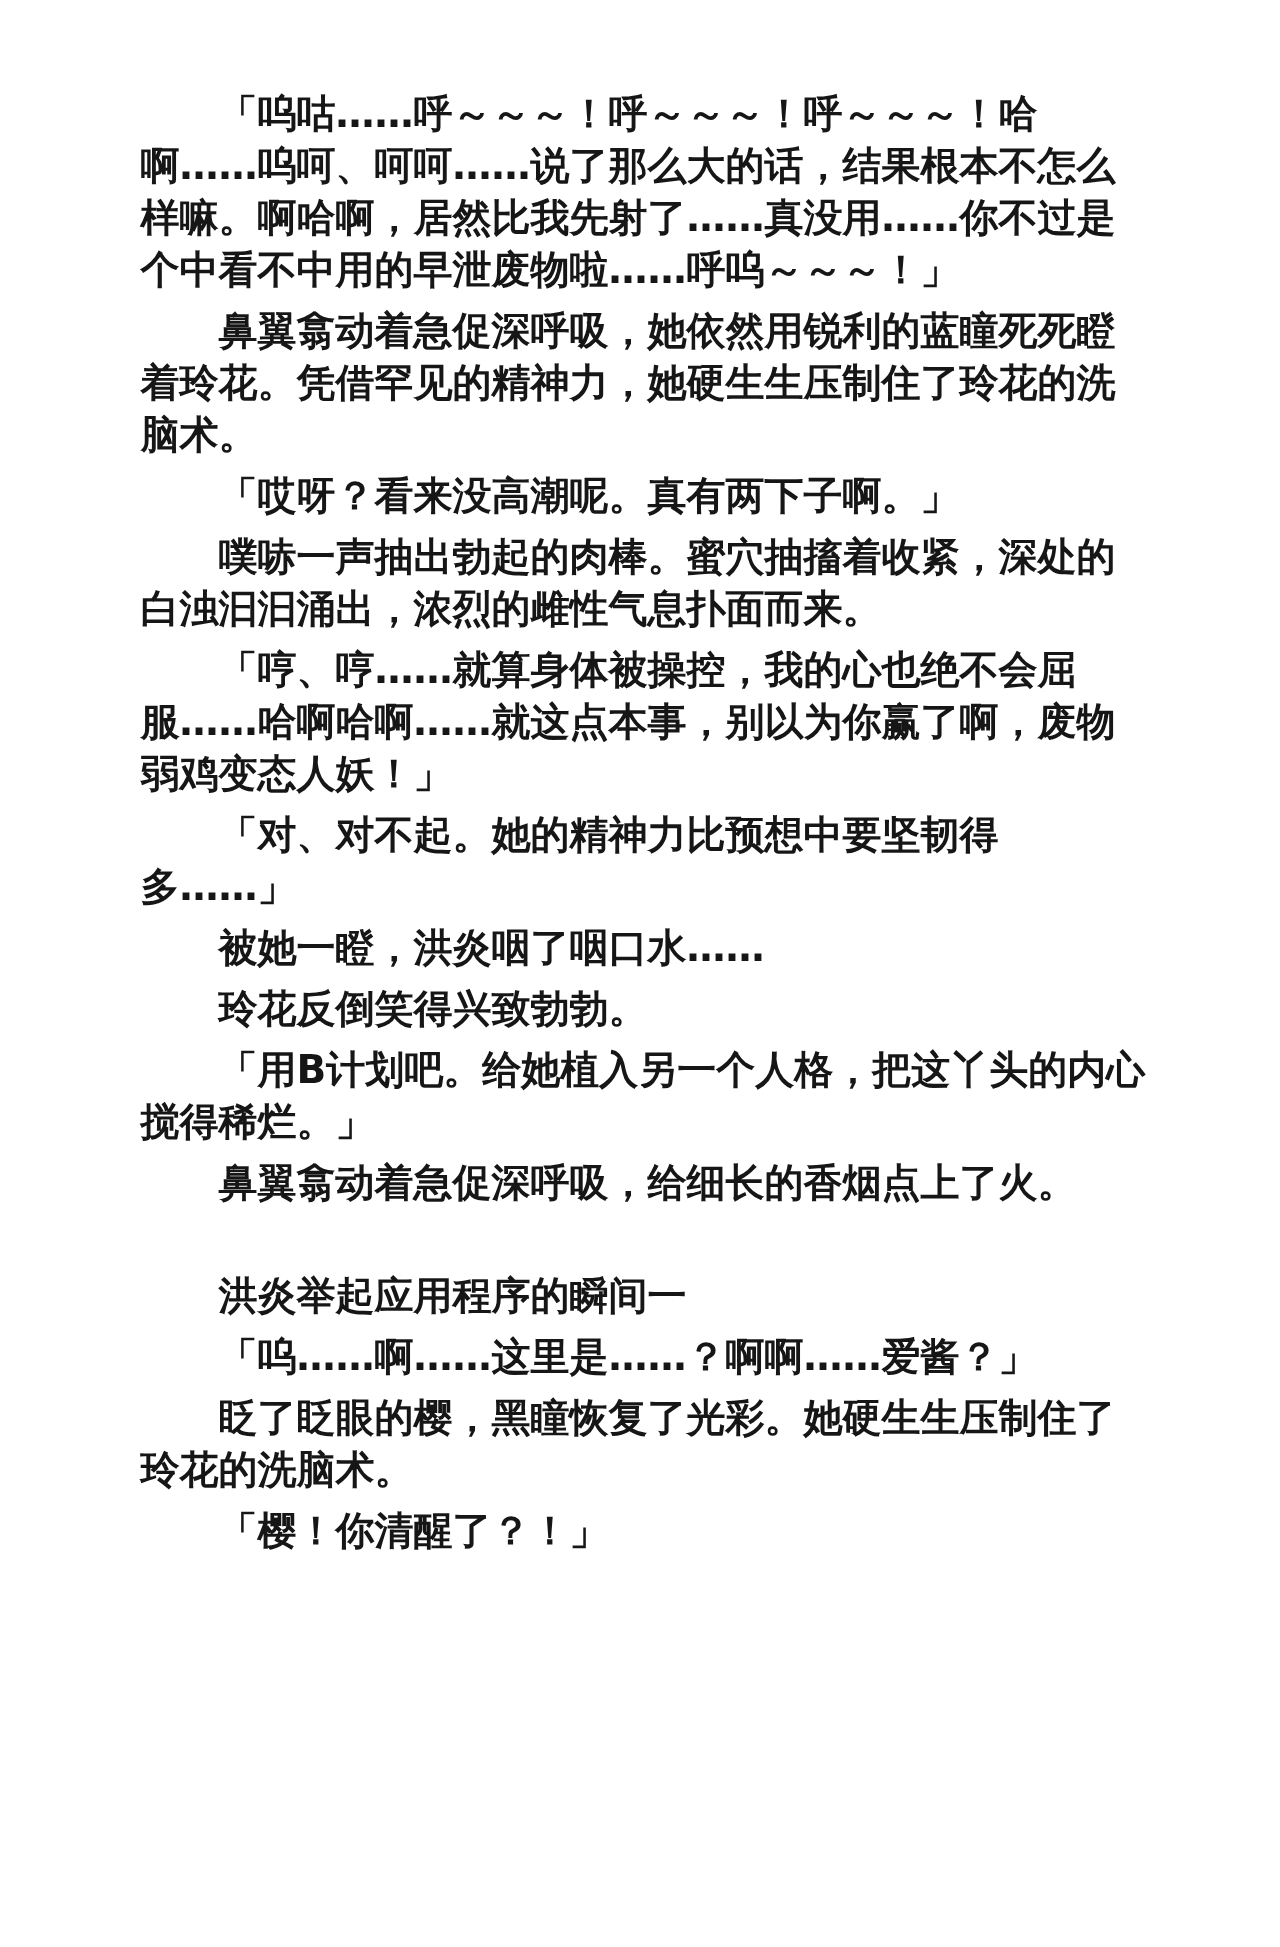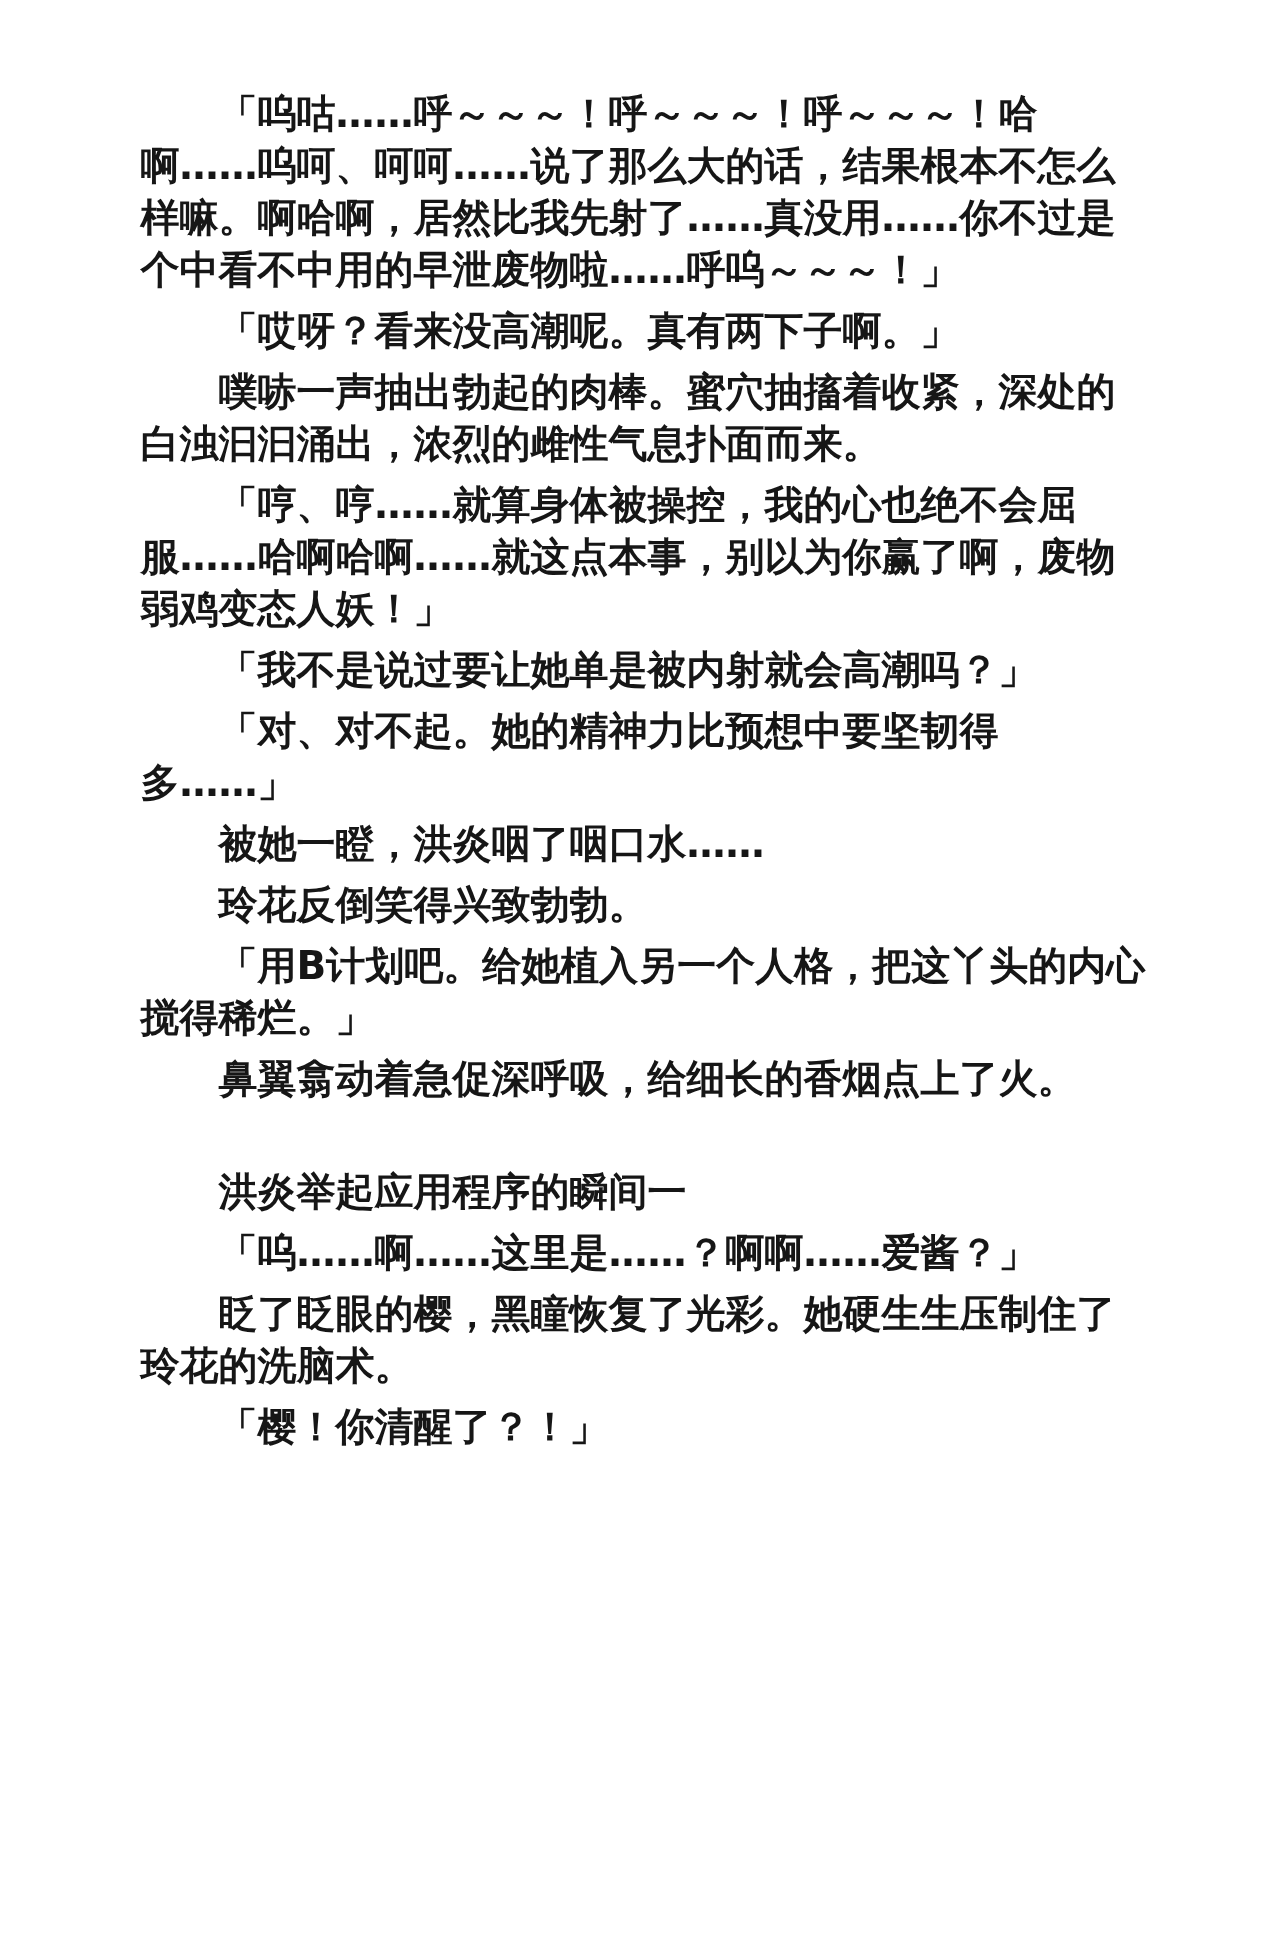--- a/index.html
+++ b/index.html
@@ -34,24 +34,24 @@
     height: 52px;
     margin: 0;
   }
 </style>
 </head>
 <body>
 
 <div class="page">
   <div class="story">
     <p>「呜咕……呼～～～！呼～～～！呼～～～！哈啊……呜呵、呵呵……说了那么大的话，结果根本不怎么样嘛。啊哈啊，居然比我先射了……真没用……你不过是个中看不中用的早泄废物啦……呼呜～～～！」</p>
+    <p>鼻翼翕动着急促深呼吸，她依然用锐利的蓝瞳死死瞪着玲花。凭借罕见的精神力，她硬生生压制住了玲花的洗脑术。</p>
     <p>「哎呀？看来没高潮呢。真有两下子啊。」</p>
     <p>噗哧一声抽出勃起的肉棒。蜜穴抽搐着收紧，深处的白浊汩汩涌出，浓烈的雌性气息扑面而来。</p>
     <p>「哼、哼……就算身体被操控，我的心也绝不会屈服……哈啊哈啊……就这点本事，别以为你赢了啊，废物弱鸡变态人妖！」</p>
-    <p>「我不是说过要让她单是被内射就会高潮吗？」</p>
     <p>「对、对不起。她的精神力比预想中要坚韧得多……」</p>
     <p>被她一瞪，洪炎咽了咽口水……</p>
     <p>玲花反倒笑得兴致勃勃。</p>
     <p>「用B计划吧。给她植入另一个人格，把这丫头的内心搅得稀烂。」</p>
     <p>鼻翼翕动着急促深呼吸，给细长的香烟点上了火。</p>
     <p class="blank-line"></p>
     <p>洪炎举起应用程序的瞬间一</p>
     <p>「呜……啊……这里是……？啊啊……爱酱？」</p>
     <p>眨了眨眼的樱，黑瞳恢复了光彩。她硬生生压制住了玲花的洗脑术。</p>
     <p>「樱！你清醒了？！」</p>

